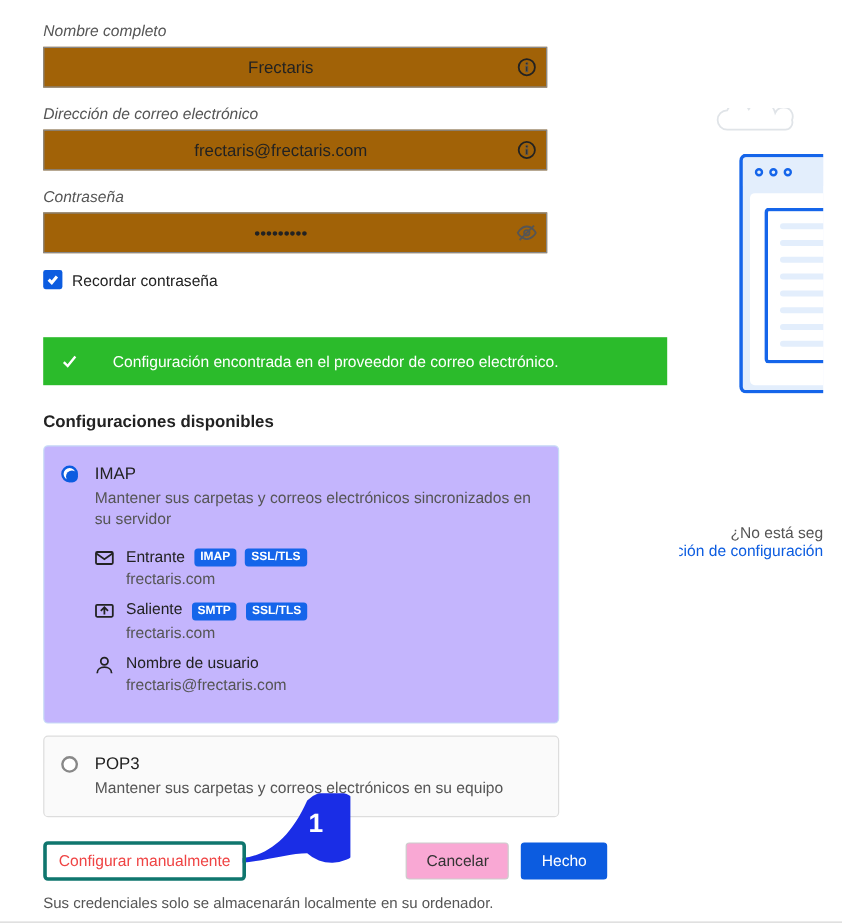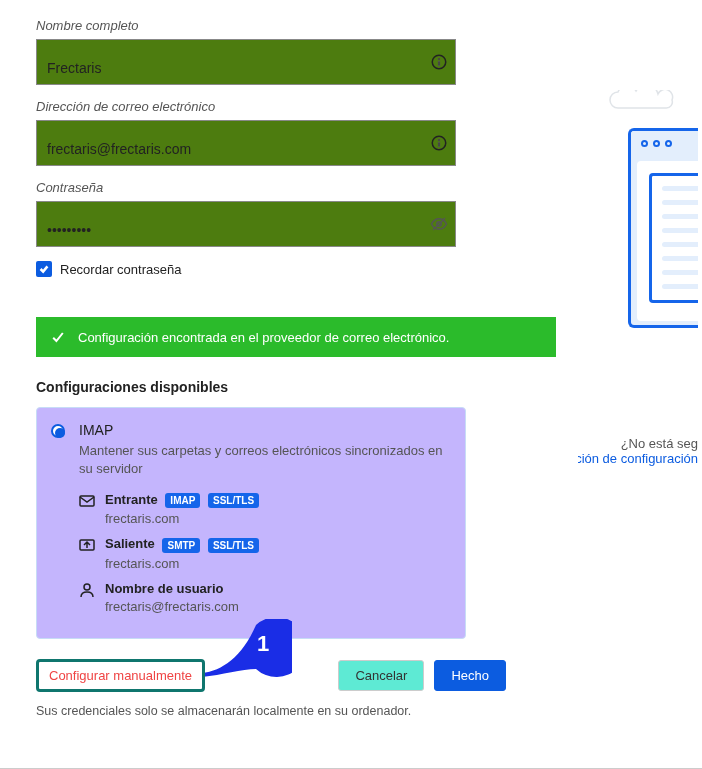--- a/index.html
+++ b/index.html
@@ -17,45 +17,46 @@
     display: flex;
     height: 100%;
   }
   .left-panel {
     flex: 1;
     padding: 18px 36px 20px 36px;
     max-width: 560px;
   }
   .right-panel {
     position: absolute;
-    right: 4px;
+    right: 16px;
     top: 0;
     width: 120px;
     height: 100%;
     overflow: hidden;
   }
   .form-group { margin-bottom: 14px; }
   .form-label {
     display: block;
     font-size: 13px;
     color: #555;
     margin-bottom: 6px;
     font-style: italic;
   }
   .input-wrap {
     position: relative;
     width: 420px;
   }
   .text-input {
     width: 100%;
-    padding: 20px 34px 8px 10px;
+    padding: 8px 34px 8px 10px;
     border: 1px solid #888;
     font-size: 14px;
     color: #222;
-    background: #4d7c0f;
+    background: #a16207;
+    text-align: center;
   }
   .input-icon-right {
     position: absolute;
     right: 8px;
     top: 50%;
     transform: translateY(-50%);
     width: 18px;
     height: 18px;
     fill: #555;
     stroke: #555;
@@ -78,21 +79,21 @@
   }
   .checkbox-box svg { width: 12px; height: 12px; stroke: #fff; stroke-width: 3; fill: none; }
   .success-banner {
     background: #2bbb2b;
     color: #fff;
     padding: 12px 14px;
     font-size: 13px;
     width: 520px;
     display: flex;
     align-items: center;
-    gap: 12px;
+    gap: 28px;
     margin-bottom: 22px;
   }
   .success-banner svg { width: 16px; height: 16px; stroke: #fff; stroke-width: 2.5; fill: none; }
   .section-title {
     font-weight: 700;
     font-size: 14px;
     margin-bottom: 12px;
     color: #222;
   }
   .config-options { width: 430px; }
@@ -139,21 +140,21 @@
     margin-bottom: 10px;
   }
   .server-icon {
     width: 16px;
     height: 16px;
     flex-shrink: 0;
     margin-top: 1px;
   }
   .server-icon svg { width: 16px; height: 16px; }
   .server-text { flex: 1; }
-  .server-label { font-weight: 700; font-size: 13px; display: inline; }
+  .server-label { font-weight: 400; font-size: 13px; display: inline; }
   .server-sub { font-size: 13px; color: #555; margin-top: 3px; }
   .badge {
     display: inline-block;
     background: #1565ea;
     color: #fff;
     font-size: 10px;
     font-weight: 700;
     padding: 2px 5px;
     border-radius: 3px;
     margin-left: 4px;
@@ -177,21 +178,21 @@
     position: relative;
     z-index: 2;
   }
   .btn {
     padding: 7px 16px;
     font-size: 13px;
     border-radius: 3px;
     cursor: pointer;
   }
   .btn-cancel {
-    background: #5eead4;
+    background: #f9a8d4;
     border: 1px solid #ccc;
     color: #333;
     margin-right: 10px;
   }
   .btn-done {
     background: #0c5ce0;
     border: 1px solid #0c5ce0;
     color: #fff;
   }
   .actions-right { margin-left: auto; display: flex; }
@@ -385,20 +386,25 @@
                 </svg>
             </div>
             <div class="server-text">
               <span class="server-label">Nombre de usuario</span>
               <div class="server-sub">frectaris@frectaris.com</div>
             </div>
           </div>
         </div>
       </div>
 
+      <div class="config-card">
+        <div class="radio"></div>
+        <div class="config-title">POP3</div>
+        <div class="config-desc">Mantener sus carpetas y correos electrónicos en su equipo</div>
+      </div>
     </div>
 
     <div class="actions-row">
       <svg class="callout" viewBox="0 0 90 66">
         <path d="M0 54 C20 52, 40 38, 54 6 A30 30 0 1 1 54 50 C40 50, 20 56, 0 58 Z" fill="#1a2de6"></path>
         <text x="55" y="32" fill="#fff" font-size="22" font-weight="700">1</text>
       </svg>
       <button class="manual-btn">Configurar manualmente</button>
       <div class="actions-right">
         <button class="btn btn-cancel">Cancelar</button>

